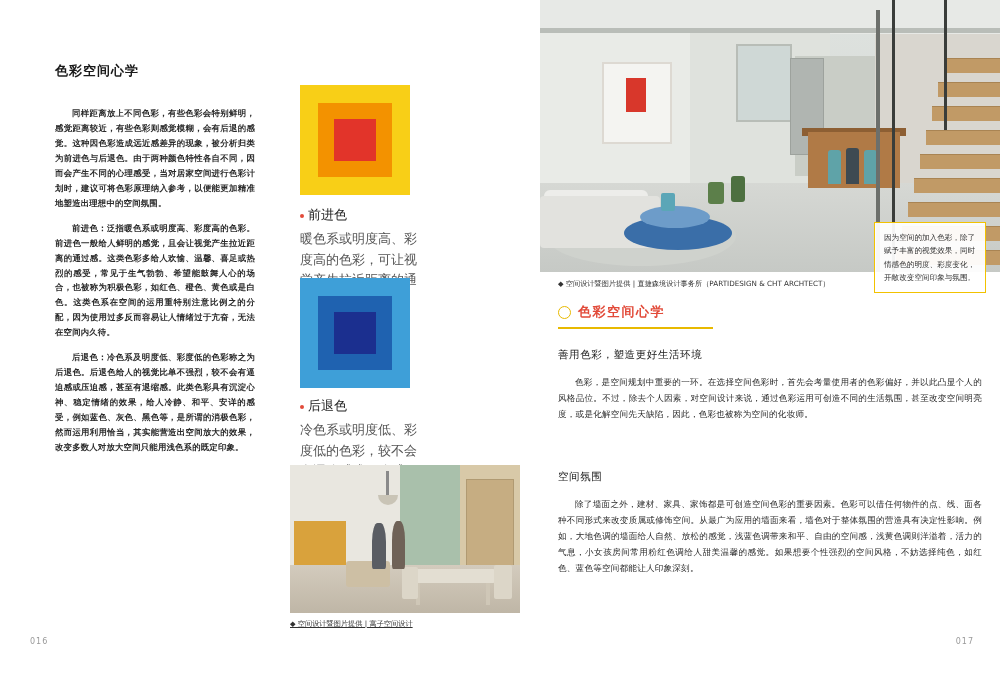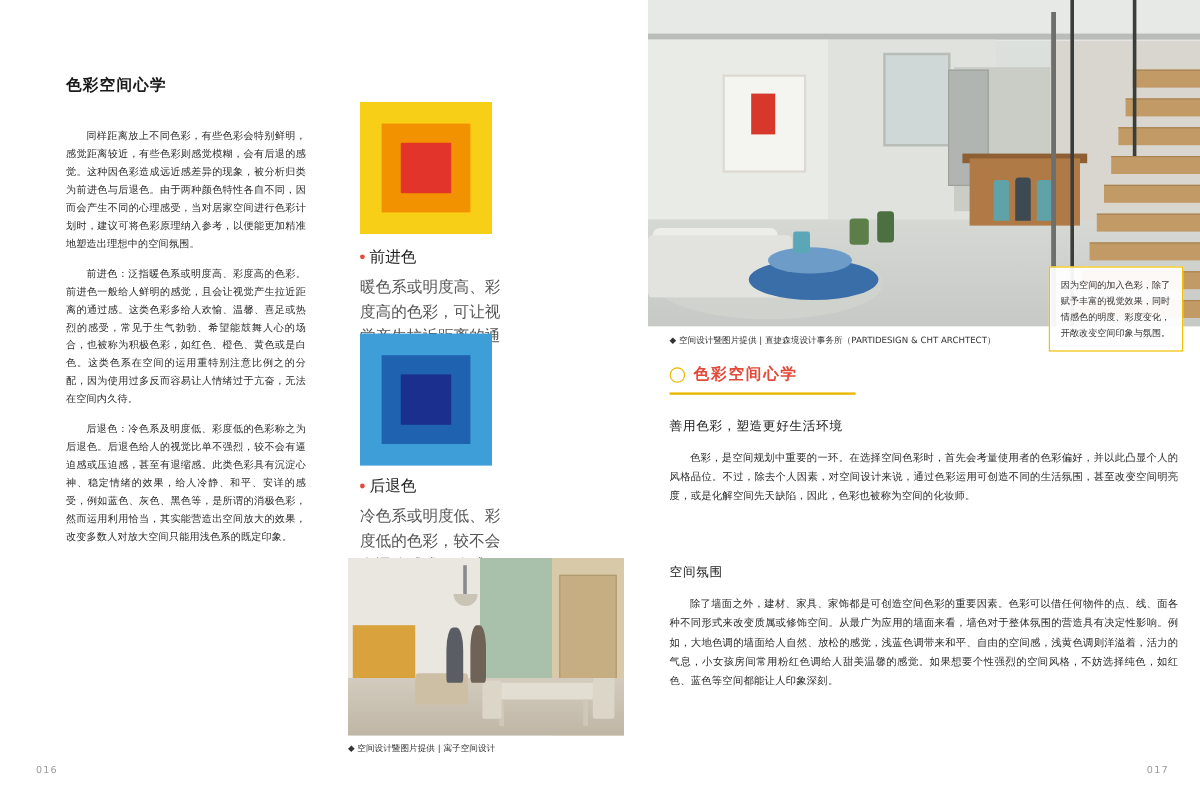--- a/index.html
+++ b/index.html
@@ -88,20 +88,21 @@
     left: 290px; top: 465px;
     width: 230px; height: 148px;
     overflow: hidden;
     background: #cfd3cc;
   }
   .caption-left {
     position: absolute;
     left: 290px; top: 619px;
     font-size: 7.2px;
     color: #333;
+    text-decoration: underline;
   }
   .folio {
     position: absolute;
     font-size: 8px;
     color: #9a9a9a;
     letter-spacing: 1px;
   }
   
   .photo-main {
     position: absolute;
@@ -252,21 +253,21 @@
 </style>
 </head>
 <body>
 
 <div id="page">
 
   <div class="page-left">
 
     <div class="heading-main">色彩空间心学</div>
 
-    <div class="col-text" style="top:106px;">
+    <div class="col-text" style="top:106px;font-weight:bold;">
       <p>同样距离放上不同色彩，有些色彩会特别鲜明，感觉距离较近，有些色彩则感觉模糊，会有后退的感觉。这种因色彩造成远近感差异的现象，被分析归类为前进色与后退色。由于两种颜色特性各自不同，因而会产生不同的心理感受，当对居家空间进行色彩计划时，建议可将色彩原理纳入参考，以便能更加精准地塑造出理想中的空间氛围。</p>
       <p class="sub">前进色：泛指暖色系或明度高、彩度高的色彩。前进色一般给人鲜明的感觉，且会让视觉产生拉近距离的通过感。这类色彩多给人欢愉、温馨、喜足或热烈的感受，常见于生气勃勃、希望能鼓舞人心的场合，也被称为积极色彩，如红色、橙色、黄色或是白色。这类色系在空间的运用重特别注意比例之的分配，因为使用过多反而容易让人情绪过于亢奋，无法在空间内久待。</p>
       <p class="sub">后退色：冷色系及明度低、彩度低的色彩称之为后退色。后退色给人的视觉比单不强烈，较不会有逼迫感或压迫感，甚至有退缩感。此类色彩具有沉淀心神、稳定情绪的效果，给人冷静、和平、安详的感受，例如蓝色、灰色、黑色等，是所谓的消极色彩，然而运用利用恰当，其实能营造出空间放大的效果，改变多数人对放大空间只能用浅色系的既定印象。</p>
     </div>
 
     <div class="swatch sw-y">
       <div class="sw-y-in1">
         <div class="sw-y-in2"></div>
       </div>
     </div>

